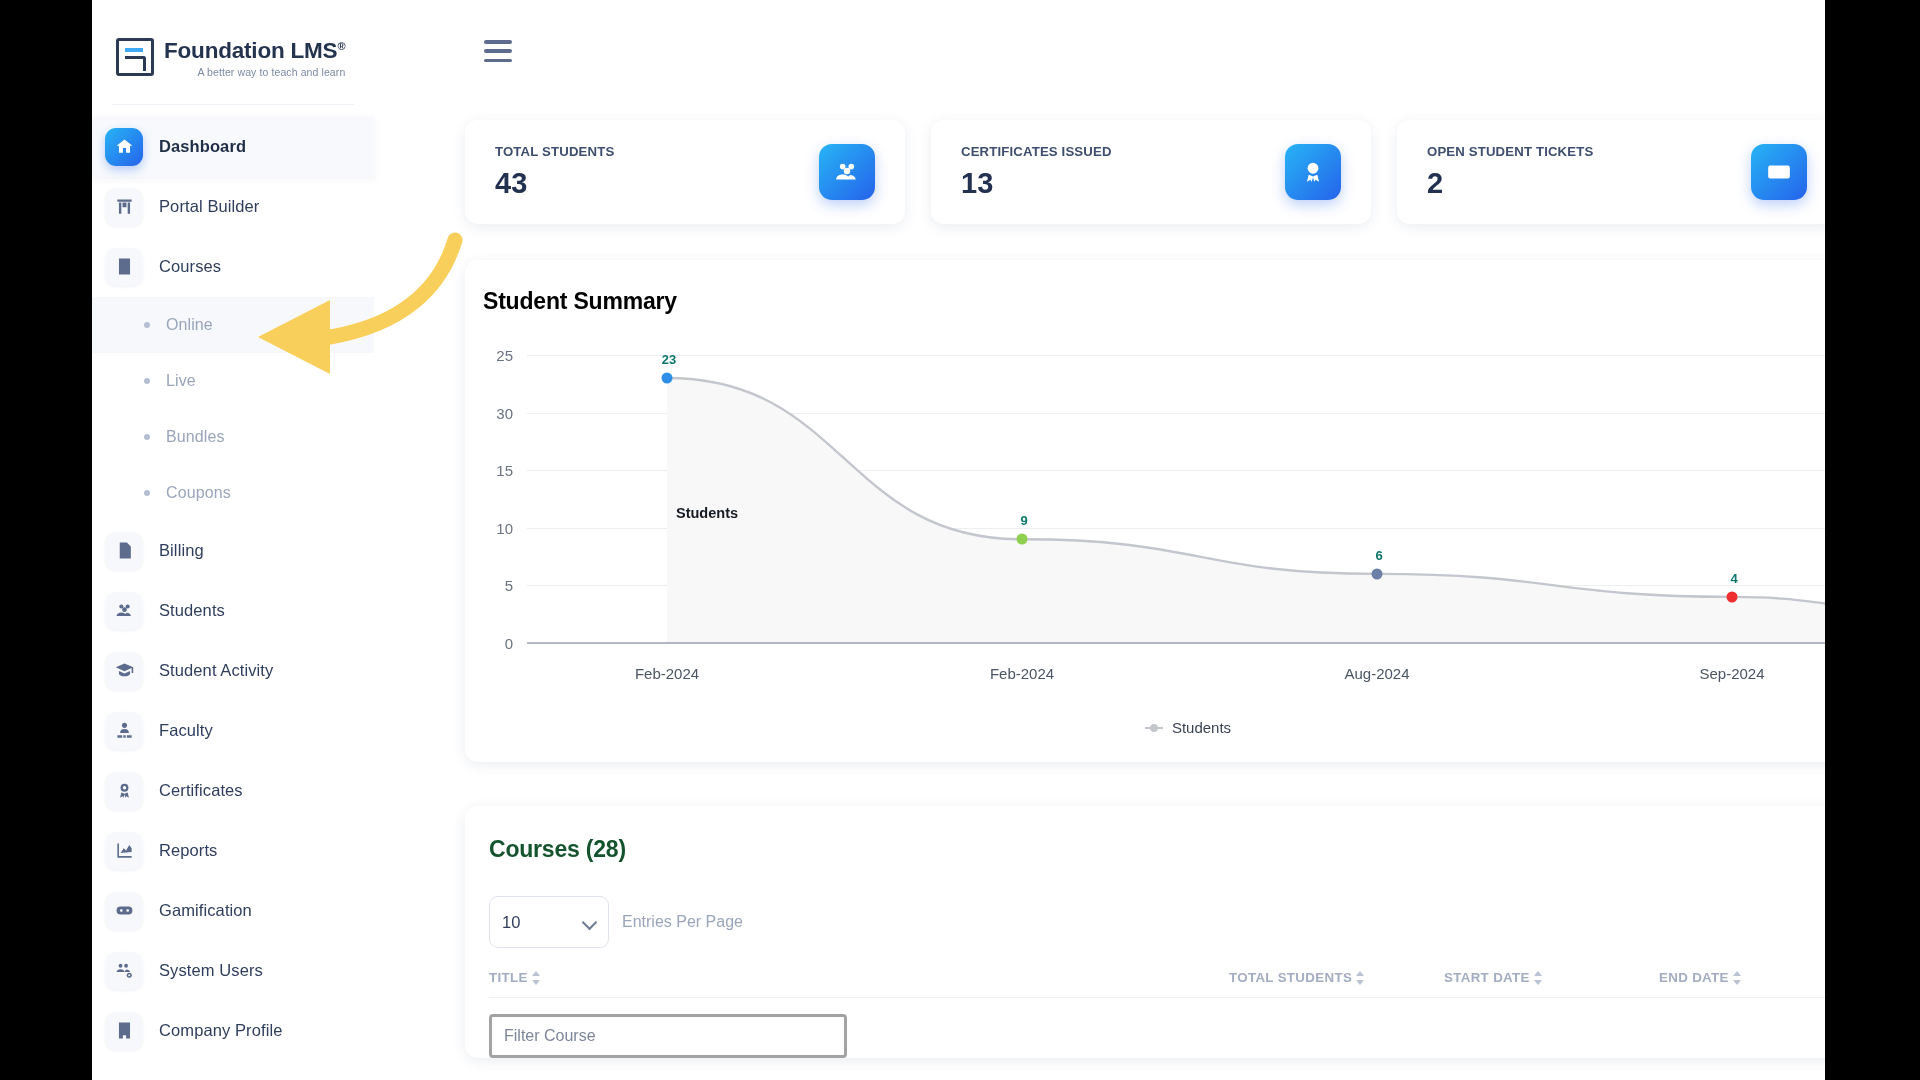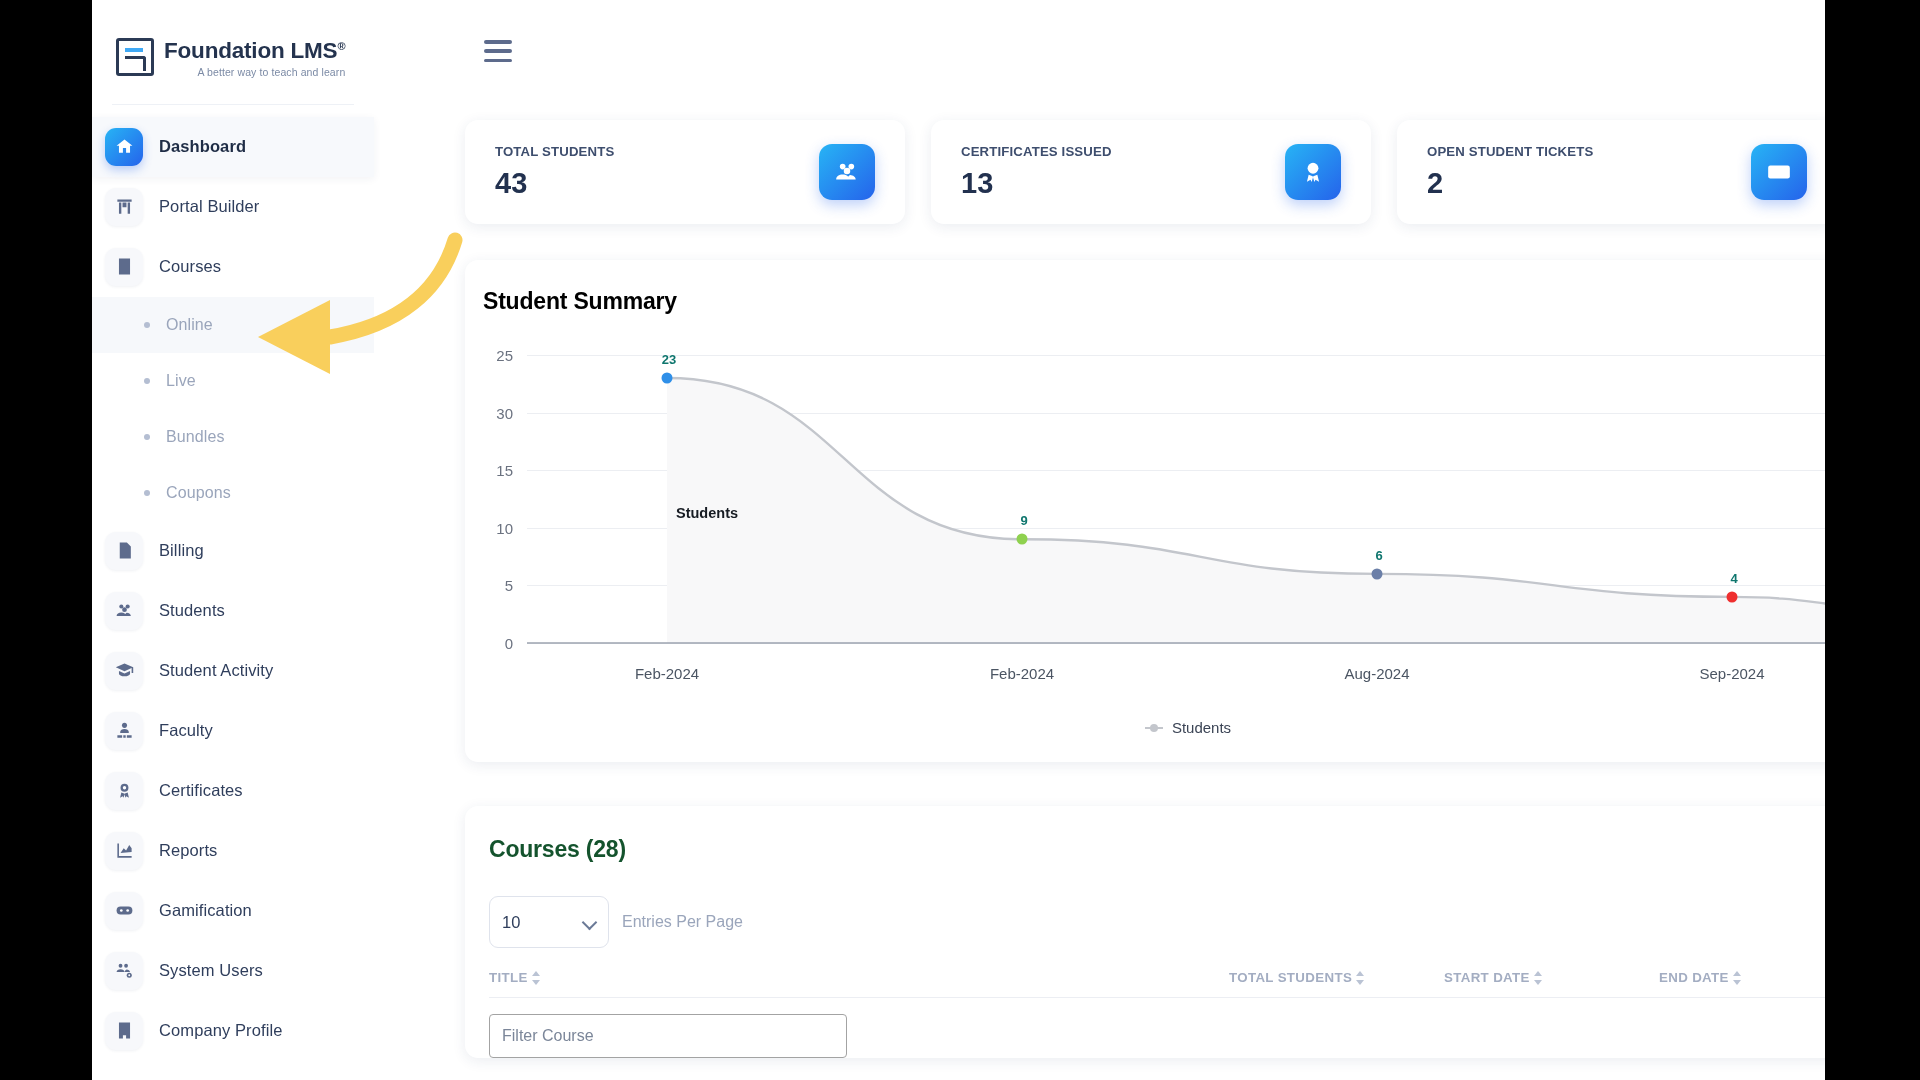--- a/index.html
+++ b/index.html
@@ -272,21 +272,21 @@
   .sort-ico::before, .sort-ico::after {
     content: ""; position: absolute; left: 0;
     border-left: 4.5px solid transparent; border-right: 4.5px solid transparent;
   }
   .sort-ico::before { top: 0; border-bottom: 5px solid #bac3d4; }
   .sort-ico::after { bottom: 0; border-top: 5px solid #bac3d4; }
 
   .filter-row { padding-top: 16px; }
   .filter-input {
     width: 358px; height: 44px;
-    border: 1px solid #a3a3a3; border-radius: 4px;
+    border: 3px solid #a3a3a3; border-radius: 4px;
     font-size: 16px; color: #2f3e5c; padding: 0 12px;
     font-family: "Liberation Sans", sans-serif;
   }
   .filter-input::placeholder { color: #7b8699; }
 
   
   #annot { position: absolute; left: 0; top: 0; width: 1920px; height: 1080px;
            pointer-events: none; z-index: 50; }
   #annot-box {
     position: absolute;

